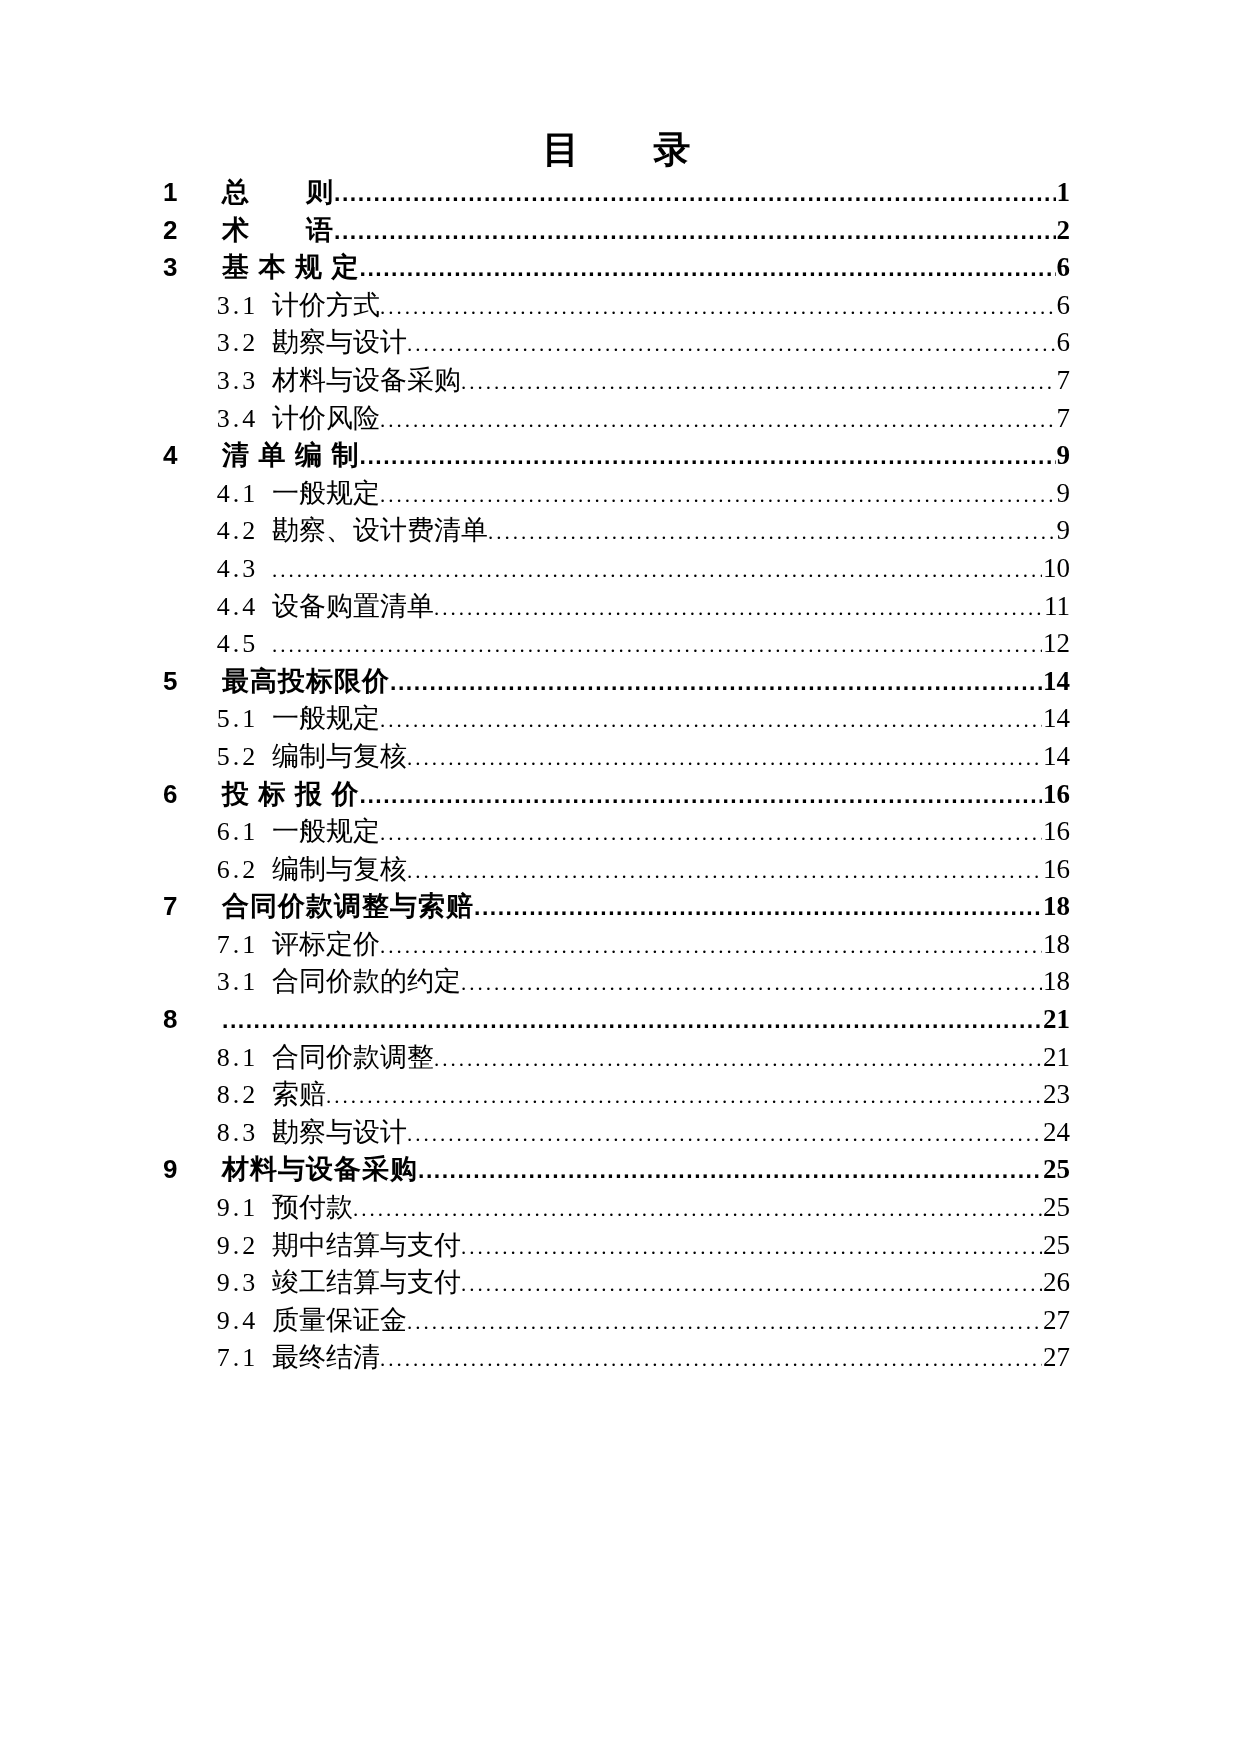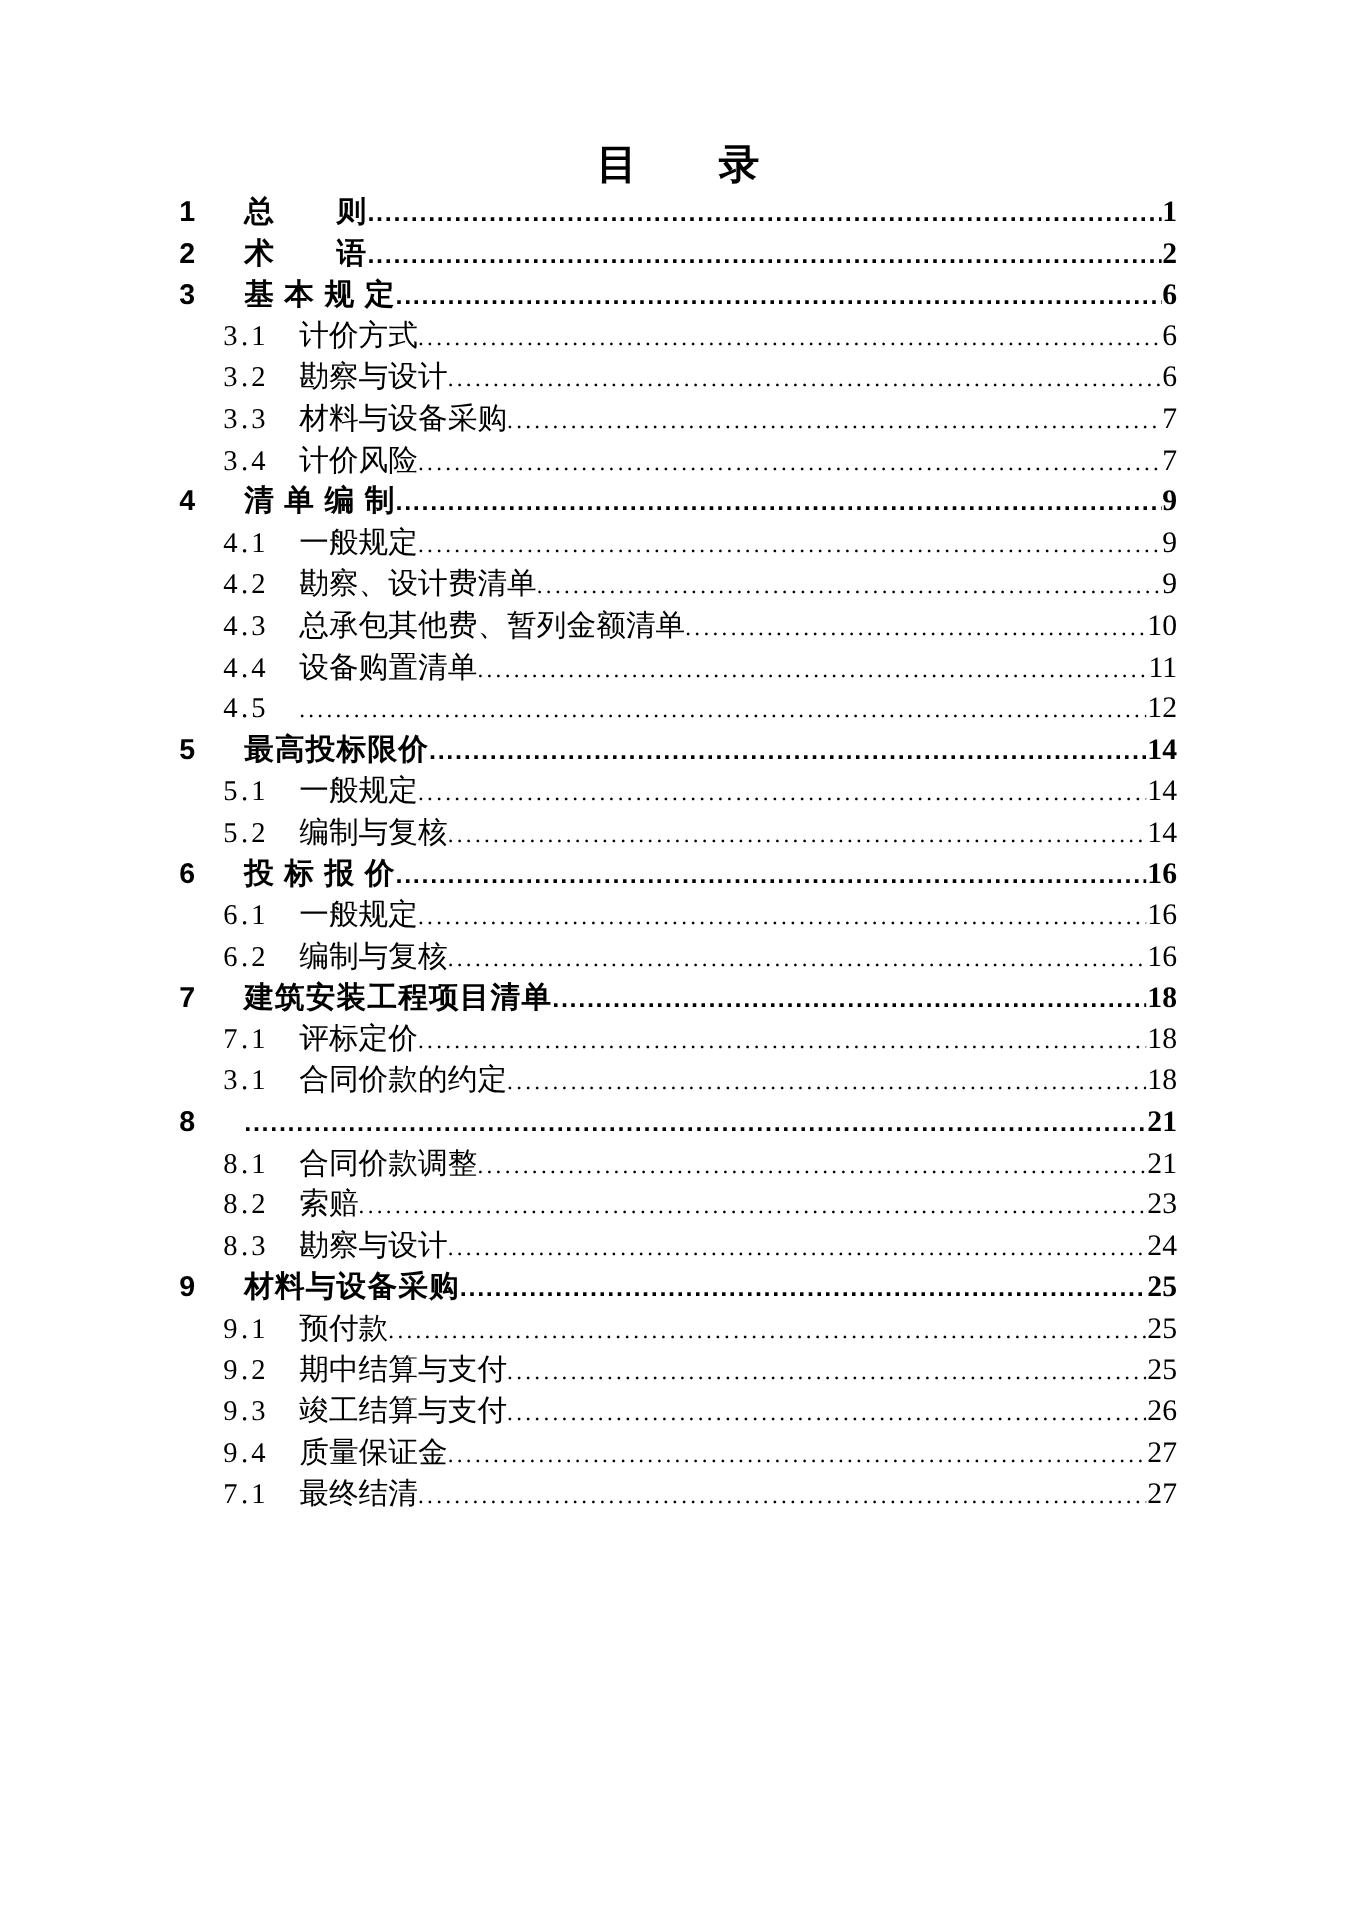--- a/index.html
+++ b/index.html
@@ -57,20 +57,21 @@
   
   .toc-row.l2 {
     font-size: 27px;
     font-weight: 400;
     padding-left: 40px;
   }
   .toc-row.l2 .toc-num {
     flex: 0 0 69px;
     letter-spacing: 3px;
     font-size: 26px;
+    text-align: center;
   }
   .toc-row.l2 .toc-label {
     white-space: pre;
   }
   .toc-leader {
     flex: 1 1 auto;
     overflow: hidden;
     white-space: nowrap;
     min-width: 20px;
   }
@@ -159,21 +160,20 @@
     <span class="toc-page-num">9</span>
   </li>
       <li class="toc-row l2">
     <span class="toc-num">4.2</span>
     <span class="toc-label">勘察、设计费清单</span>
     <span class="toc-leader" aria-hidden="true">....................................................................................................................................................................................................................................................................</span>
     <span class="toc-page-num">9</span>
   </li>
       <li class="toc-row l2">
     <span class="toc-num">4.3</span>
-    <span class="toc-label">总承包其他费、暂列金额清单</span>
     <span class="toc-leader" aria-hidden="true">....................................................................................................................................................................................................................................................................</span>
     <span class="toc-page-num">10</span>
   </li>
       <li class="toc-row l2">
     <span class="toc-num">4.4</span>
     <span class="toc-label">设备购置清单</span>
     <span class="toc-leader" aria-hidden="true">....................................................................................................................................................................................................................................................................</span>
     <span class="toc-page-num">11</span>
   </li>
       <li class="toc-row l2">
@@ -212,21 +212,21 @@
     <span class="toc-page-num">16</span>
   </li>
       <li class="toc-row l2">
     <span class="toc-num">6.2</span>
     <span class="toc-label">编制与复核</span>
     <span class="toc-leader" aria-hidden="true">....................................................................................................................................................................................................................................................................</span>
     <span class="toc-page-num">16</span>
   </li>
       <li class="toc-row l1">
     <span class="toc-num">7</span>
-    <span class="toc-label">建筑安装工程项目清单</span>
+    <span class="toc-label">合同价款调整与索赔</span>
     <span class="toc-leader" aria-hidden="true">....................................................................................................................................................................................................................................................................</span>
     <span class="toc-page-num">18</span>
   </li>
       <li class="toc-row l2">
     <span class="toc-num">7.1</span>
     <span class="toc-label">评标定价</span>
     <span class="toc-leader" aria-hidden="true">....................................................................................................................................................................................................................................................................</span>
     <span class="toc-page-num">18</span>
   </li>
       <li class="toc-row l2">

